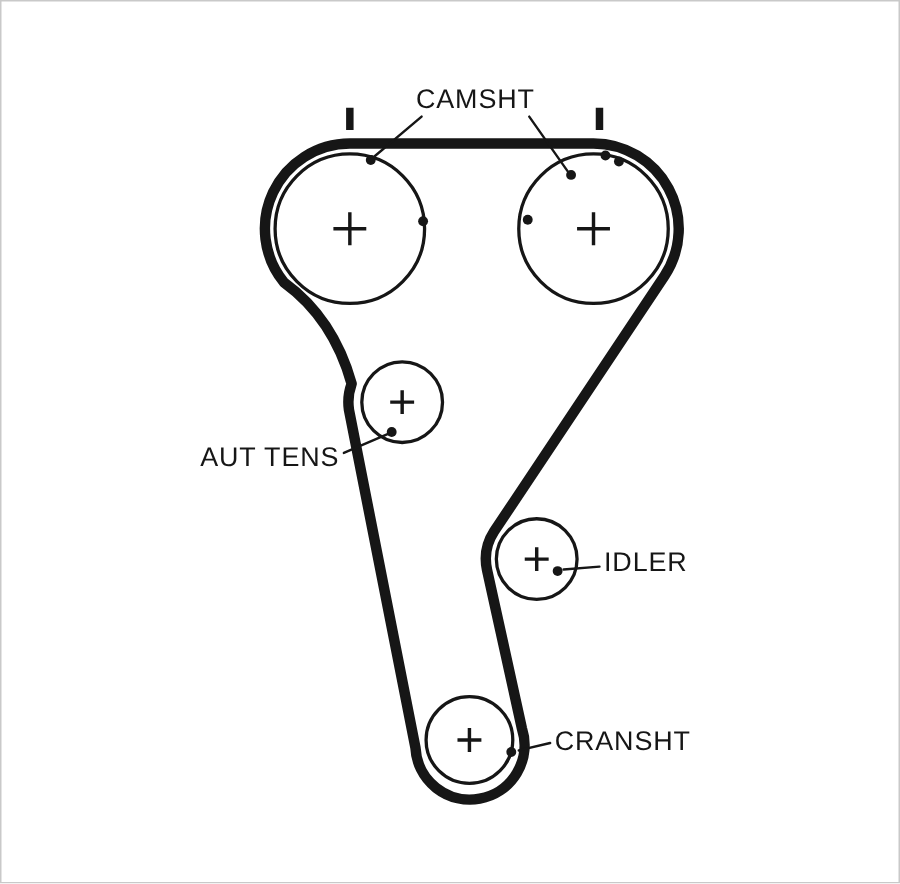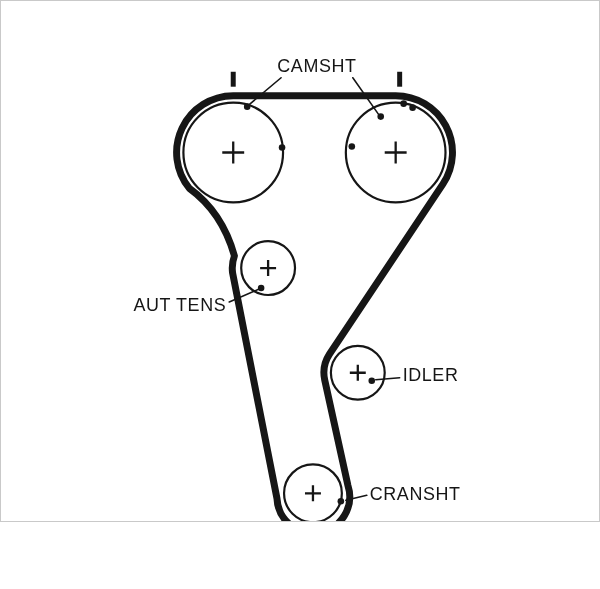--- a/index.html
+++ b/index.html
@@ -4,21 +4,21 @@
 <style>
   html, body {
     margin: 0;
     padding: 0;
     background: #ffffff;
     font-family: "Liberation Sans", sans-serif;
   }
   .stage {
     position: relative;
     width: 600px;
-    height: 522px;
+    height: 589px;
     box-sizing: border-box;
     border: 1px solid #c9c9c9;
     background: #ffffff;
     overflow: hidden;
   }
   svg { display: block; }
   .belt {
     fill: none;
     stroke: #161616;
     stroke-width: 7;

